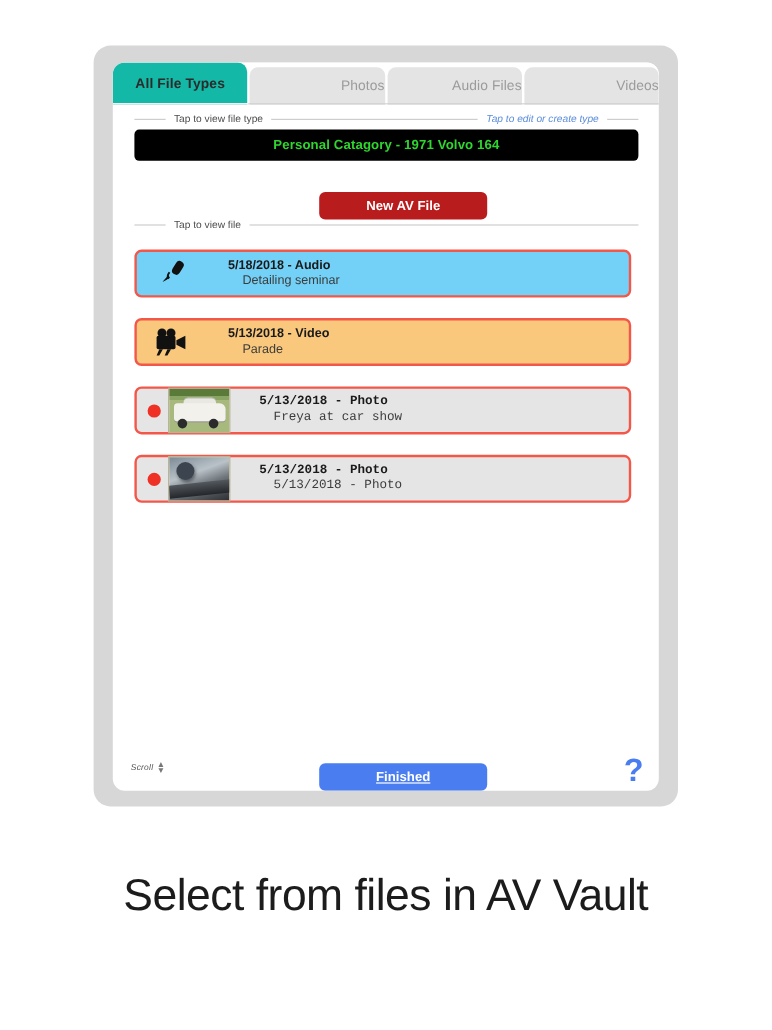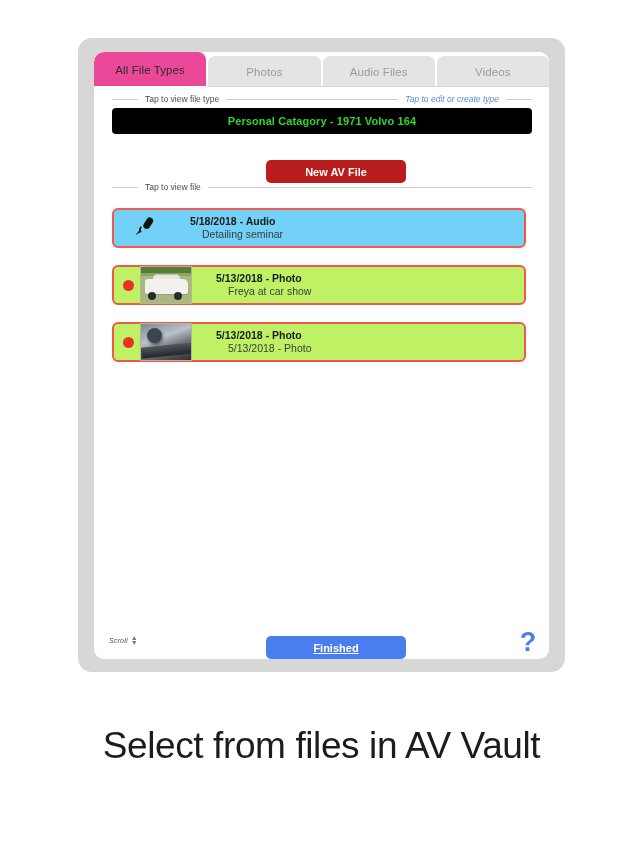--- a/index.html
+++ b/index.html
@@ -53,25 +53,25 @@
     display: flex;
     align-items: center;
     justify-content: center;
     font-size: 11.5px;
     color: #9b9b9b;
     background: #e4e4e4;
     border-radius: 7px 7px 0 0;
     box-shadow: inset 0 -1px 0 #cfcfcf;
     letter-spacing: .1px;
   }
-  .tab + .tab { margin-left: 2px; }
+  .tab + .tab { margin-left: 2px; justify-content: flex-end; }
   .tab.active {
-    background: #ec4899;
+    background: #14b8a6;
     color: #2b2b2b;
-    font-weight: normal;
+    font-weight: bold;
     height: 35px;
     margin-top: 0;
     box-shadow: none;
     border-radius: 8px 8px 0 0;
   }
   #tab-underline {
     position: absolute;
     left: 0;
     top: 34px;
     width: 455px;
@@ -167,21 +167,21 @@
     margin-bottom: 17px;
     border: 2px solid #f2574a;
     border-radius: 6px;
     display: flex;
     align-items: center;
     box-sizing: border-box;
     cursor: pointer;
   }
   .file-row.audio { background: #73d1f7; }
   .file-row.video { background: #fac87c; }
-  .file-row.photo { background: #bef264; }
+  .file-row.photo { background: #e5e5e5; font-family: Liberation Mono, monospace; }
 
   .row-dot {
     flex: 0 0 auto;
     width: 11px;
     height: 11px;
     border-radius: 50%;
     background: #ee3124;
     margin-left: 9px;
   }
   .row-icon {
@@ -402,20 +402,38 @@
               <path d="M12.6 14.6 C10.8 16.9 10.4 19.6 11.9 21.2" stroke="#111111" stroke-width="2" fill="none"></path>
             </g>
           </svg>
         </div>
         <div class="row-text">
           <span class="row-title">5/18/2018 - Audio</span>
           <span class="row-sub">Detailing seminar</span>
         </div>
       </div>
 
+      <div class="file-row video">
+        <div class="row-icon">
+          <svg width="30" height="24" viewBox="0 0 40 32" aria-hidden="true">
+            <g fill="#111111">
+              <rect x="2" y="9" width="21" height="15" rx="2"></rect>
+              <path d="M24 14 L34 9 L34 24 L24 19 Z"></path>
+              <circle cx="8" cy="6" r="5"></circle>
+              <circle cx="18" cy="6" r="5"></circle>
+              <path d="M5 24 L9 24 L5 31 L2 31 Z"></path>
+              <path d="M14 24 L18 24 L14 31 L11 31 Z"></path>
+            </g>
+          </svg>
+        </div>
+        <div class="row-text">
+          <span class="row-title">5/13/2018 - Video</span>
+          <span class="row-sub">Parade</span>
+        </div>
+      </div>
 
       <div class="file-row photo">
         <div class="row-dot"></div>
         <div class="row-thumb">
           <div class="thumb-car">
             <div class="roof"></div>
             <div class="body"></div>
             <div class="w1"></div>
             <div class="w2"></div>
           </div>

